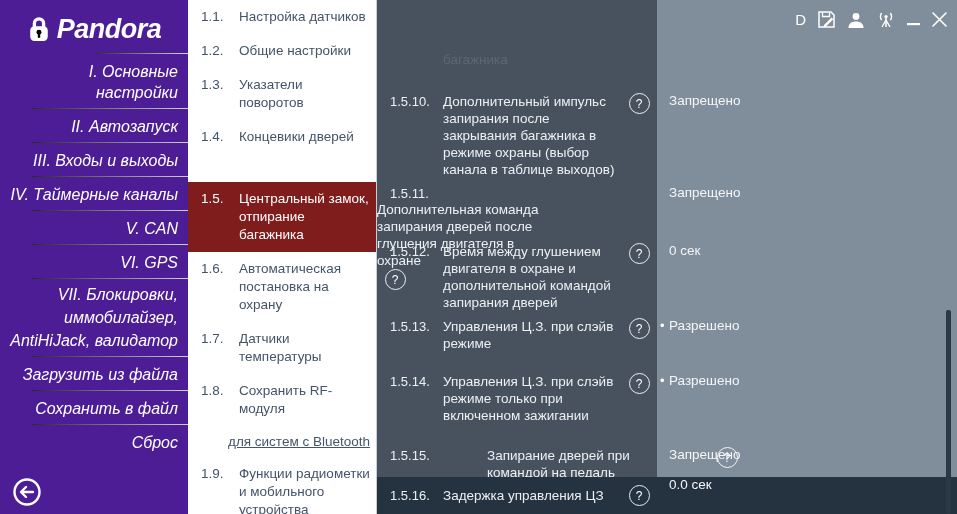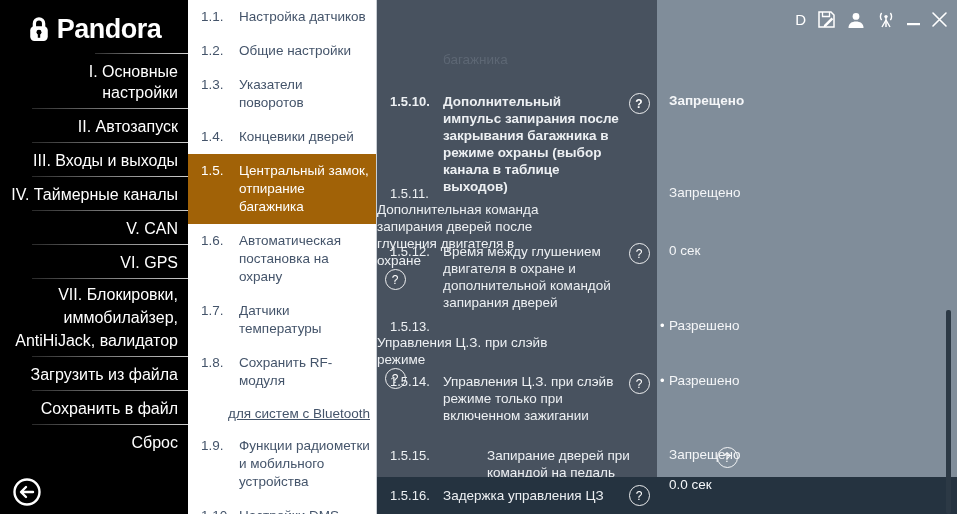--- a/index.html
+++ b/index.html
@@ -3,40 +3,40 @@
 <meta charset="utf-8">
 <style>
   html,body{margin:0;padding:0;background:#222;}
   *{box-sizing:border-box;}
   .app{
     position:relative;width:957px;height:514px;overflow:hidden;
     font-family:"Liberation Sans","DejaVu Sans",sans-serif;
     background:#48525F;
   }
   
-  .sidebar{position:absolute;left:0;top:0;width:188px;height:514px;background:#000000;color:#fff;z-index:5;}
+  .sidebar{position:absolute;left:0;top:0;width:188px;height:514px;background:#4c1d95;color:#fff;z-index:5;font-style:italic;}
   .logo{position:relative;height:54px;display:flex;align-items:center;justify-content:center;gap:6px;padding-top:4px;}
   .logo::after{content:'';position:absolute;left:95px;right:0;bottom:0;height:1px;
     background:linear-gradient(to right,#2e2e2e,#d8d8d8);}
   .logo-text{font-size:27px;font-weight:700;letter-spacing:-0.5px;color:#fff;}
   .sidebar-item{position:relative;text-align:right;padding:7px 10px 6px 10px;font-size:16px;
     line-height:21px;color:#fff;cursor:pointer;}
   .sidebar-item::after{content:'';position:absolute;left:32px;right:0;bottom:0;height:1px;
     background:linear-gradient(to right,#2a2a2a,#cfcfcf);}
   .sidebar-item:last-child::after{display:none;}
   .sidebar-item.multiline{line-height:23px;padding-top:4px;padding-bottom:5px;}
   .back-button{position:absolute;left:12px;bottom:7px;width:30px;height:30px;background:none;border:none;
     padding:0;cursor:pointer;}
   
   .sections{position:absolute;left:188px;top:0;width:189px;height:514px;background:#fff;
     border-right:1px solid #c9ced4;z-index:4;}
   .sec-item{display:flex;padding:8px 6px 8px 13px;color:#44546A;font-size:13.5px;line-height:18px;cursor:pointer;}
   .sec-num{width:38px;flex:none;}
   .sec-label{flex:1;}
-  .sec-item.active{background:#a16207;color:#fff;}
+  .sec-item.active{background:#7f1d1d;color:#fff;margin-top:28px;}
   .sec-note{padding:8px 6px;text-align:right;color:#44546A;font-size:13.5px;
     text-decoration:underline;}
   
   .content{position:absolute;left:377px;top:0;right:0;height:514px;background:#48525F;}
   .values-bg{position:absolute;left:280px;top:0;right:0;bottom:0;background:#808D9A;}
   
   .titlebar{position:absolute;top:10px;right:9px;display:flex;align-items:center;gap:11px;z-index:20;color:#fff;}
   .tb-d{font-size:15px;color:#fff;}
   .tb-btn{display:flex;align-items:center;justify-content:center;background:none;border:none;padding:0;cursor:pointer;}
   
@@ -182,21 +182,21 @@
           <svg width="17" height="17" viewBox="0 0 17 17">
             <path d="M2 2 L15 15 M15 2 L2 15" stroke="#fff" stroke-width="1.6" stroke-linecap="round"></path>
           </svg>
         </span>
       </button>
     </div>
 
     <div class="partial-row">багажника</div>
 
     <div id="rows">
-        <div class="row" style="top: 93px; font-weight: bold;">
+        <div class="row" style="top: 93px;">
           <span class="row-num">1.5.10.</span>
           <div class="row-label">Дополнительный импульс запирания после закрывания багажника в режиме охраны (выбор канала в таблице выходов)</div>
           <div class="row-help">
             <span class="help-icon">?</span>
           </div>
           <div class="row-value">
             <span>Запрещено</span>
           </div>
         </div>
         <div class="row" style="top: 185px; flex-direction: column;">
@@ -212,21 +212,21 @@
         <div class="row" style="top: 243px;">
           <span class="row-num">1.5.12.</span>
           <div class="row-label">Время между глушением двигателя в охране и дополнительной командой запирания дверей</div>
           <div class="row-help">
             <span class="help-icon">?</span>
           </div>
           <div class="row-value">
             <span>0  сек</span>
           </div>
         </div>
-        <div class="row" style="top: 318px; flex-direction: column;">
+        <div class="row" style="top: 318px;">
           <span class="row-num">1.5.13.</span>
           <div class="row-label">Управления Ц.З. при слэйв режиме</div>
           <div class="row-help">
             <span class="help-icon">?</span>
           </div>
           <div class="row-value">
             <span class="bullet">•</span>
             <span>Разрешено</span>
           </div>
         </div>

